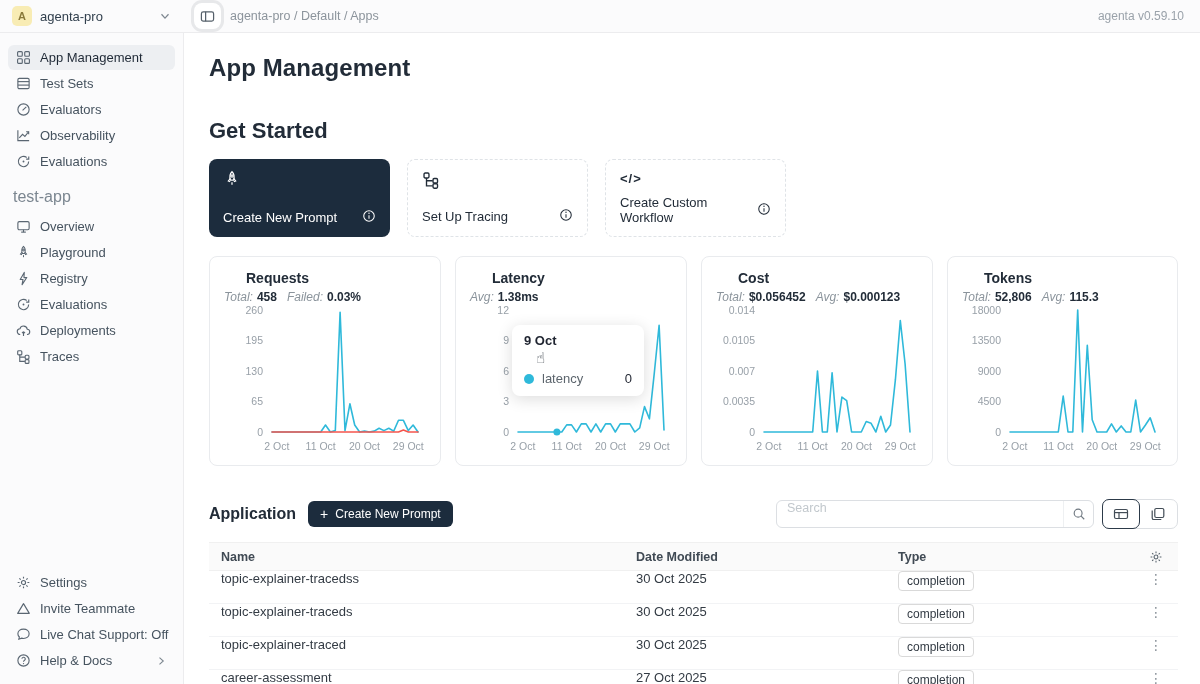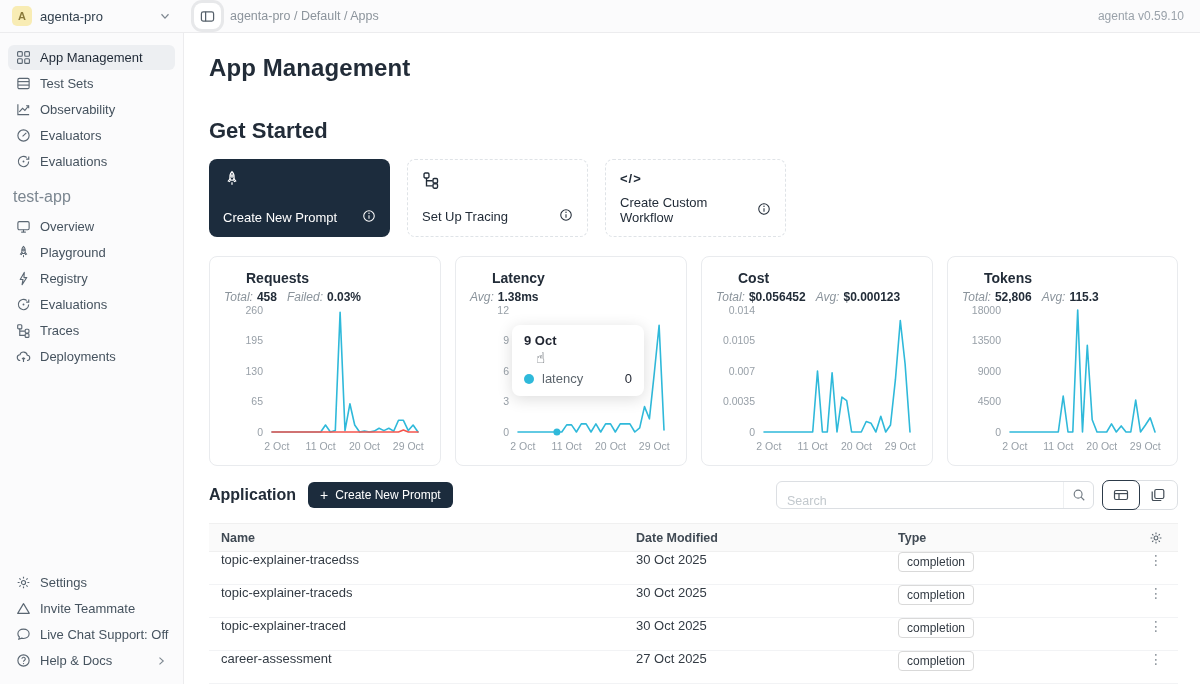--- a/index.html
+++ b/index.html
@@ -61,28 +61,28 @@
   .chart-tooltip { position:absolute; left:56px; top:68px; width:132px; background:#fff;
     border-radius:8px; box-shadow:0 3px 16px rgba(0,0,0,.14); padding:8px 12px 10px; z-index:5; }
   .tt-date { font-size:13px; font-weight:600; color:#1f2430; }
   .tt-cursor { font-size:15px; color:#3a424a; margin:1px 0 4px 12px; }
   .tt-row { display:flex; align-items:center; gap:8px; font-size:13px; }
   .tt-dot { width:10px; height:10px; border-radius:50%; flex:0 0 auto; }
   .tt-series { color:#5c656d; flex:1; }
   .tt-value { color:#1f2430; }
 
   
-  .app-header { display:flex; align-items:center; margin-top:14px; }
+  .app-header { display:flex; align-items:center; margin-top:33px; }
   .app-title { font-size:16px; font-weight:600; }
   .create-btn { margin-left:12px; background:#1c2c3d; color:#fff; border:none; font-size:12px;
     height:26px; border-radius:6px; padding:0 12px; display:flex; align-items:center; gap:7px;
     cursor:pointer; font-family:inherit; }
   .plus { font-size:14px; line-height:1; }
   .search-wrap { margin-left:auto; width:318px; height:28px; border:1px solid #dcdfe3; border-radius:6px;
-    display:flex; align-items:flex-end; background:#fff; overflow:hidden; }
+    display:flex; align-items:flex-start; background:#fff; overflow:hidden; }
   .search-wrap input { flex:1; border:none; outline:none; font-size:12.5px; padding:0 10px;
     color:#333b44; font-family:inherit; background:transparent; }
   .search-wrap input::placeholder { color:#c2c8cd; }
   .search-icon-box { width:30px; height:100%; display:flex; align-items:center; justify-content:center;
     color:#6f7press880; border-left:1px solid #eef0f2; color:#6f7880; cursor:pointer; }
   .view-toggle { margin-left:8px; display:flex; border:1px solid #dcdfe3; border-radius:7px;
     height:30px; background:#fff; }
   .vt-btn { width:38px; display:flex; align-items:center; justify-content:center; color:#424c56; cursor:pointer; }
   .vt-btn.selected { border:1px solid #2c3a49; border-radius:7px; margin:-1px; background:#fff; }
 
@@ -145,35 +145,35 @@
           <rect x="2" y="2.5" width="12" height="11" rx="1.5"></rect>
           <line x1="2" y1="6" x2="14" y2="6"></line>
           <line x1="2" y1="9.7" x2="14" y2="9.7"></line>
         </svg>
       </span>
     <span>Test Sets</span>
   </div>
   <div class="side-item">
     <span class="sicon">
         <svg width="15" height="15" viewBox="0 0 16 16" fill="none" stroke="currentColor" stroke-width="1.2">
+          <circle cx="8" cy="8" r="6"></circle>
+          <line x1="7" y1="9" x2="11" y2="5.2"></line>
+        </svg>
+      </span>
+    <span>Evaluators</span>
+  </div>
+  <div class="side-item">
+    <span class="sicon">
+        <svg width="15" height="15" viewBox="0 0 16 16" fill="none" stroke="currentColor" stroke-width="1.2">
           <path d="M2 2.5v11h12"></path>
           <polyline points="3.5,10.5 7,6.8 9.5,9 13.5,4"></polyline>
           <polyline points="10.8,4 13.5,4 13.5,6.7"></polyline>
         </svg>
       </span>
     <span>Observability</span>
-  </div>
-  <div class="side-item">
-    <span class="sicon">
-        <svg width="15" height="15" viewBox="0 0 16 16" fill="none" stroke="currentColor" stroke-width="1.2">
-          <circle cx="8" cy="8" r="6"></circle>
-          <line x1="7" y1="9" x2="11" y2="5.2"></line>
-        </svg>
-      </span>
-    <span>Evaluators</span>
   </div>
   <div class="side-item">
     <span class="sicon">
         <svg width="15" height="15" viewBox="0 0 16 16" fill="none" stroke="currentColor" stroke-width="1.2">
           <path d="M13.5 8a5.5 5.5 0 1 1-2.1-4.3"></path>
           <polyline points="13.6,2.6 13.6,5.4 10.8,5.4"></polyline>
           <circle cx="8" cy="8" r="1" fill="currentColor" stroke="none"></circle>
         </svg>
       </span>
     <span>Evaluations</span>
@@ -216,36 +216,36 @@
           <path d="M13.5 8a5.5 5.5 0 1 1-2.1-4.3"></path>
           <polyline points="13.6,2.6 13.6,5.4 10.8,5.4"></polyline>
           <circle cx="8" cy="8" r="1" fill="currentColor" stroke="none"></circle>
         </svg>
       </span>
     <span>Evaluations</span>
   </div>
   <div class="side-item">
     <span class="sicon">
         <svg width="15" height="15" viewBox="0 0 16 16" fill="none" stroke="currentColor" stroke-width="1.2">
+          <path d="M4.5 12.2a3 3 0 0 1-.3-6A4 4 0 0 1 12 6.6a2.8 2.8 0 0 1-.3 5.6"></path>
+          <path d="M8 13.8V9.2M8 9.2 6.4 10.8M8 9.2l1.6 1.6"></path>
+        </svg>
+      </span>
+    <span>Deployments</span>
+  </div>
+  <div class="side-item">
+    <span class="sicon">
+        <svg width="15" height="15" viewBox="0 0 16 16" fill="none" stroke="currentColor" stroke-width="1.2">
           <rect x="1.8" y="1.8" width="4.4" height="4.4" rx="1"></rect>
           <path d="M4 6.2v7h5.5M4 8.7h5.5"></path>
           <rect x="9.8" y="6.7" width="4" height="4" rx="1"></rect>
           <rect x="9.8" y="11.3" width="4" height="4" rx="1"></rect>
         </svg>
       </span>
     <span>Traces</span>
-  </div>
-  <div class="side-item">
-    <span class="sicon">
-        <svg width="15" height="15" viewBox="0 0 16 16" fill="none" stroke="currentColor" stroke-width="1.2">
-          <path d="M4.5 12.2a3 3 0 0 1-.3-6A4 4 0 0 1 12 6.6a2.8 2.8 0 0 1-.3 5.6"></path>
-          <path d="M8 13.8V9.2M8 9.2 6.4 10.8M8 9.2l1.6 1.6"></path>
-        </svg>
-      </span>
-    <span>Deployments</span>
   </div>
 
   <div class="side-bottom">
     <div class="side-item">
       <span class="sicon">
           <svg width="15" height="15" viewBox="0 0 16 16" fill="none" stroke="currentColor" stroke-width="1.2">
             <circle cx="8" cy="8" r="2.2"></circle>
             <path d="M8 1.8v2M8 12.2v2M1.8 8h2M12.2 8h2M3.6 3.6 5 5M11 11l1.4 1.4M12.4 3.6 11 5M5 11l-1.4 1.4"></path>
           </svg>
         </span>

